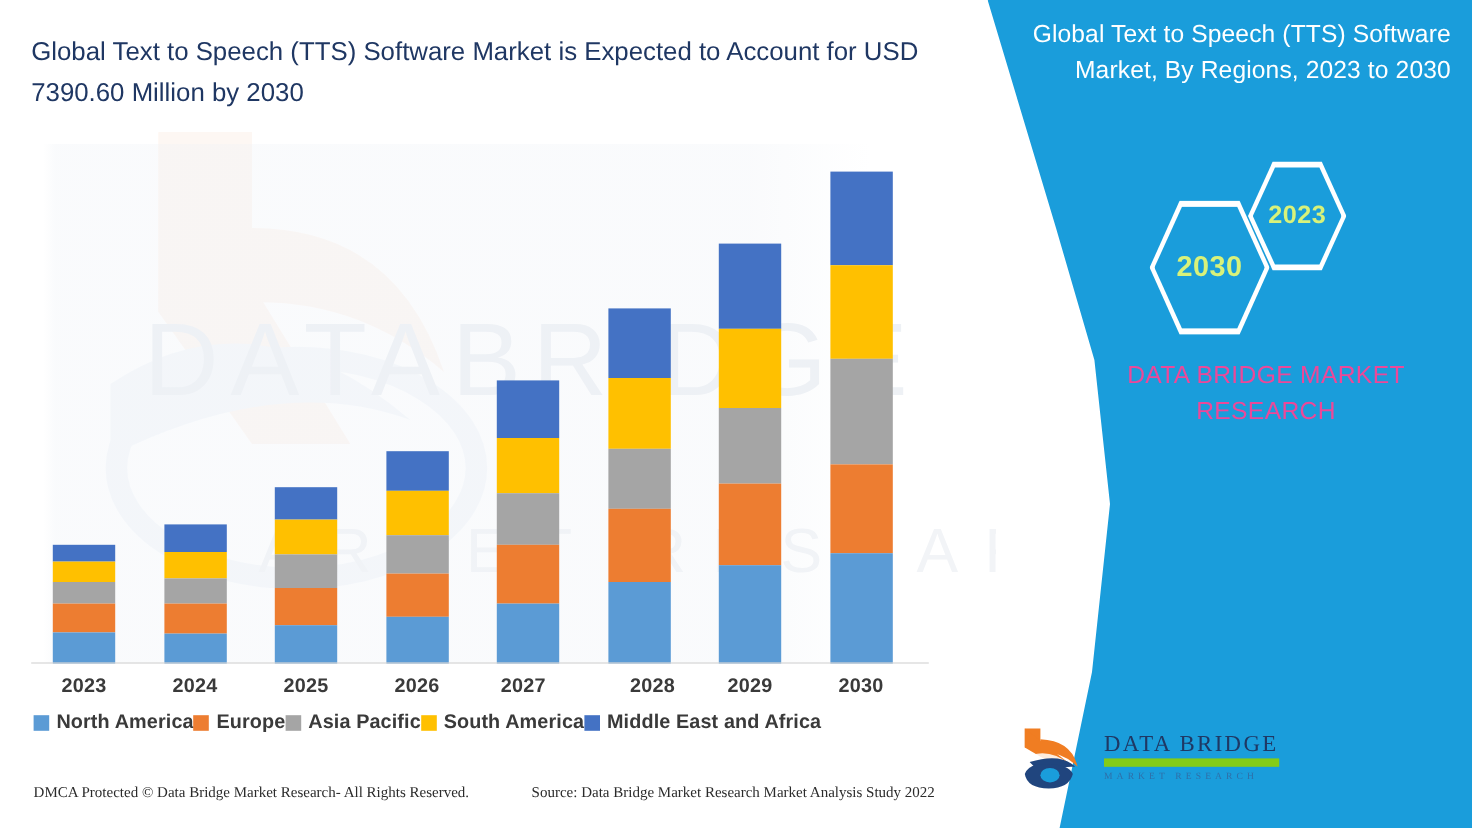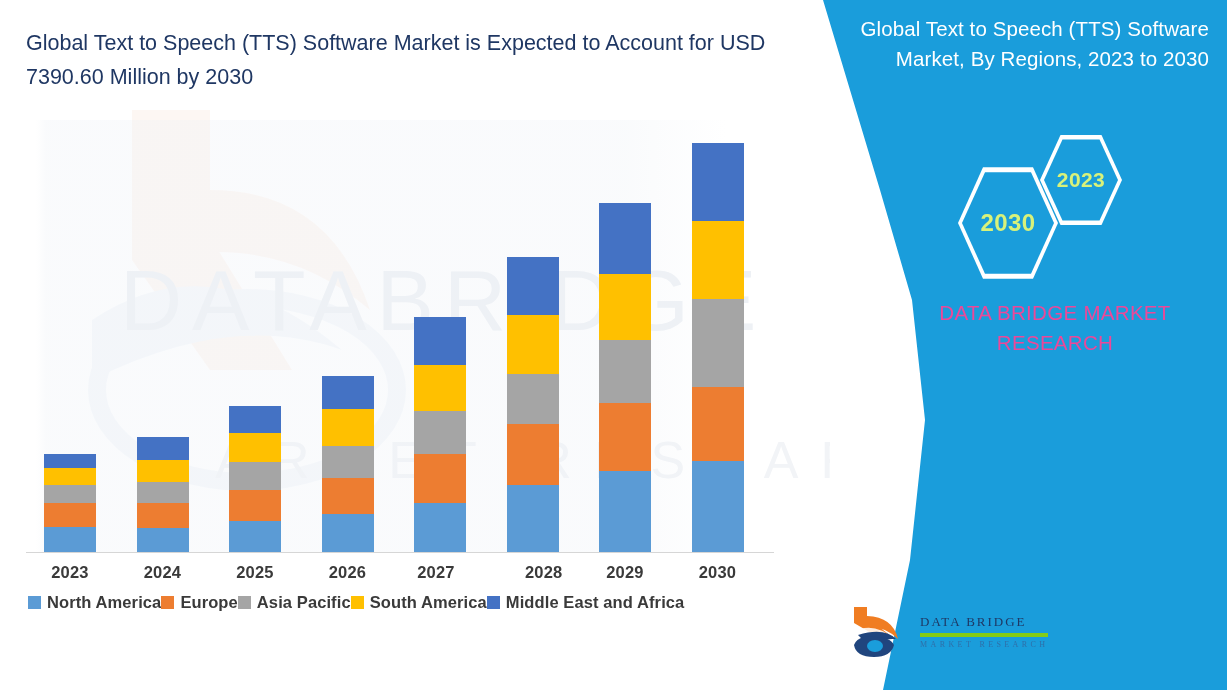--- a/index.html
+++ b/index.html
@@ -76,23 +76,23 @@
   .logo-block {
     position: absolute; z-index: 4;
     left: 848px; top: 600px;
     width: 250px; height: 62px;
     display: flex; align-items: center;
   }
   .logo-mark { position: relative; width: 62px; height: 56px; flex: none; }
   .logo-mark svg { display: block; }
   .logo-words { margin-left: 10px; }
   .logo-words .lw1 {
-    color: #1f3864; font-size: 13px; letter-spacing: 2px;
+    color: #1f3864; font-size: 19px; letter-spacing: 2px;
     font-family: "Liberation Serif", serif; font-weight: 400;
-    border-bottom: 4px solid #84cc16; padding-bottom: 1px; line-height: 20px;
+    border-bottom: 7px solid #84cc16; padding-bottom: 1px; line-height: 20px;
   }
   .logo-words .lw2 {
     color: #2f6fa8; font-size: 8px; letter-spacing: 3.4px;
     font-family: "Liberation Serif", serif; margin-top: 3px; line-height: 10px;
   }
 
   
   .left-panel {
     position: absolute; top: 0; left: 0;
     width: 830px; height: 690px;
@@ -309,20 +309,24 @@
         <div class="legend-item">
           <span class="legend-swatch" style="background: rgb(255, 192, 0);"></span>
           <span class="legend-label">South America</span>
         </div>
         <div class="legend-item">
           <span class="legend-swatch" style="background: rgb(68, 114, 196);"></span>
           <span class="legend-label">Middle East and Africa</span>
         </div>
       </div>
 
+    <div class="footer">
+      <div class="f1">DMCA Protected © Data Bridge Market Research- All Rights Reserved.</div>
+      <div class="f2">Source: Data Bridge Market Research Market Analysis Study 2022</div>
+    </div>
   </div>
 
   <div class="right-panel"></div>
 
   <div class="right-title">Global Text to Speech (TTS) Software Market, By Regions, 2023 to 2030</div>
 
   <div class="hex-wrap">
     <div class="hex" id="hex-2030">
       <div class="hexshape"></div>
       <div class="hexinner"></div>

